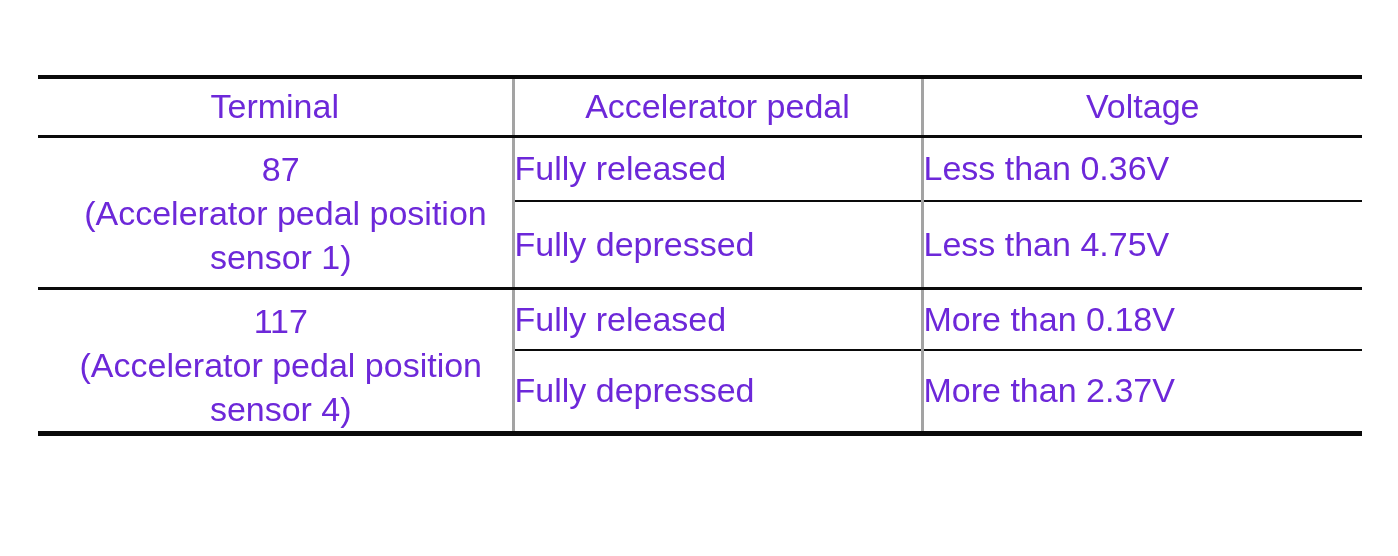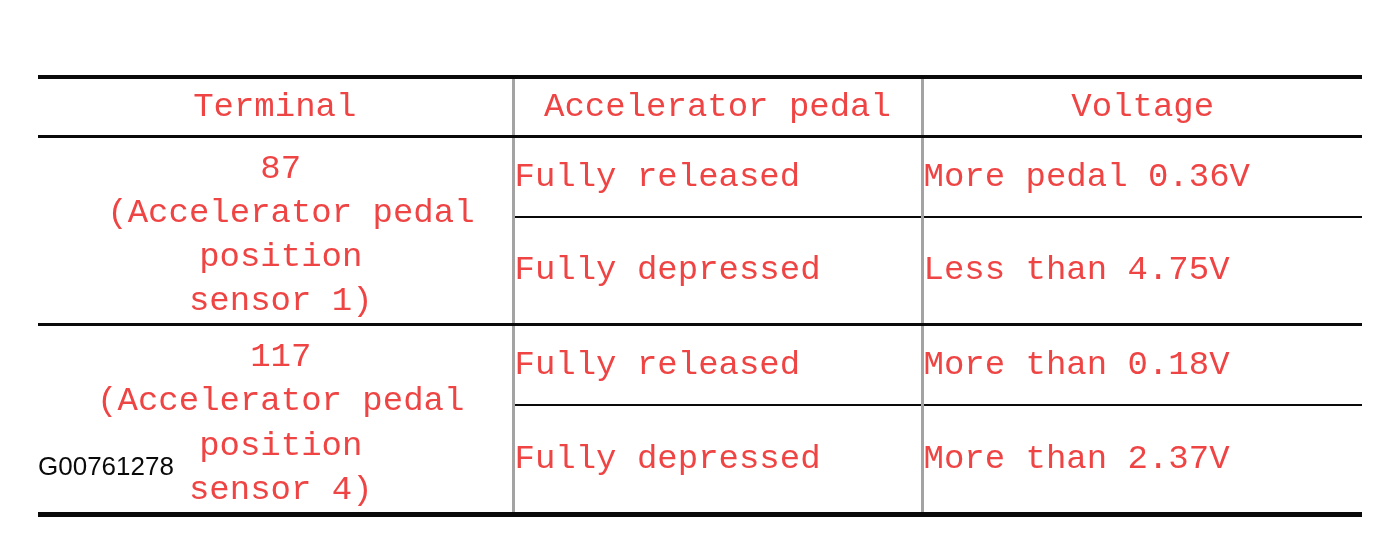--- a/index.html
+++ b/index.html
@@ -19,22 +19,21 @@
   table.spec-table {
     position: absolute;
     left: 38px;
     top: 75px;
     width: 1324px;
     border-collapse: collapse;
     table-layout: fixed;
     border-top: 4px solid #0a0a0a;
     border-bottom: 5px solid #0a0a0a;
     font-size: 34px;
-    color: #ef4444;
-    font-family: Liberation Mono, monospace;
+    color: #6d28d9;
   }
   col.c-terminal { width: 475px; }
   col.c-pedal    { width: 409px; }
   col.c-voltage  { width: 440px; }
 
   .spec-table th,
   .spec-table td {
     padding: 0;
     font-weight: normal;
   }
@@ -95,35 +94,34 @@
         <th class="vline">Accelerator pedal</th>
         <th class="vline">Voltage</th>
       </tr>
     </thead>
     <tbody>
       <tr class="r-released-1">
         <td class="terminal-cell sep-group" rowspan="2">87
  (Accelerator pedal position
 sensor 1)</td>
         <td class="vline state-cell sep-thin">Fully released</td>
-        <td class="vline state-cell sep-thin">More pedal 0.36V</td>
+        <td class="vline state-cell sep-thin">Less than 0.36V</td>
       </tr>
       <tr class="r-depressed-1">
         <td class="vline state-cell sep-group">Fully depressed</td>
         <td class="vline state-cell sep-group">Less than 4.75V</td>
       </tr>
       <tr class="r-released-2">
         <td class="terminal-cell" rowspan="2">117
 (Accelerator pedal position
 sensor 4)</td>
         <td class="vline state-cell sep-thin">Fully released</td>
         <td class="vline state-cell sep-thin">More than 0.18V</td>
       </tr>
       <tr class="r-depressed-2">
         <td class="vline state-cell">Fully depressed</td>
         <td class="vline state-cell">More than 2.37V</td>
       </tr>
     </tbody>
   </table>
 
-  <div class="figure-id">G00761278</div>
 
 </div>
 
 </body></html>

